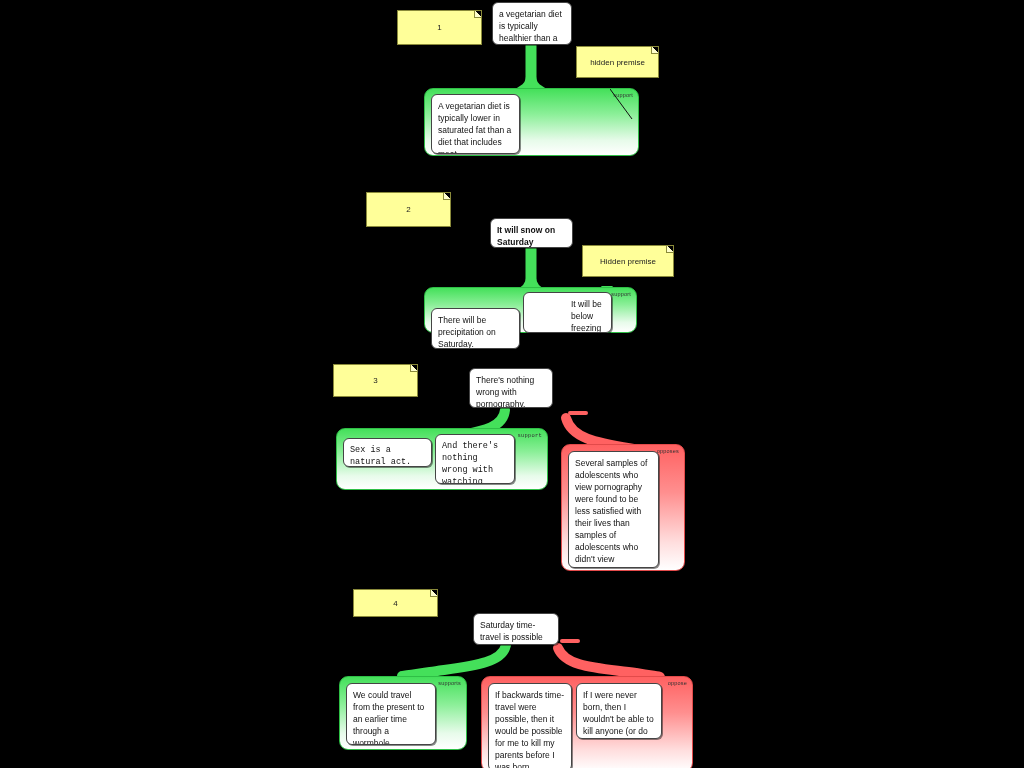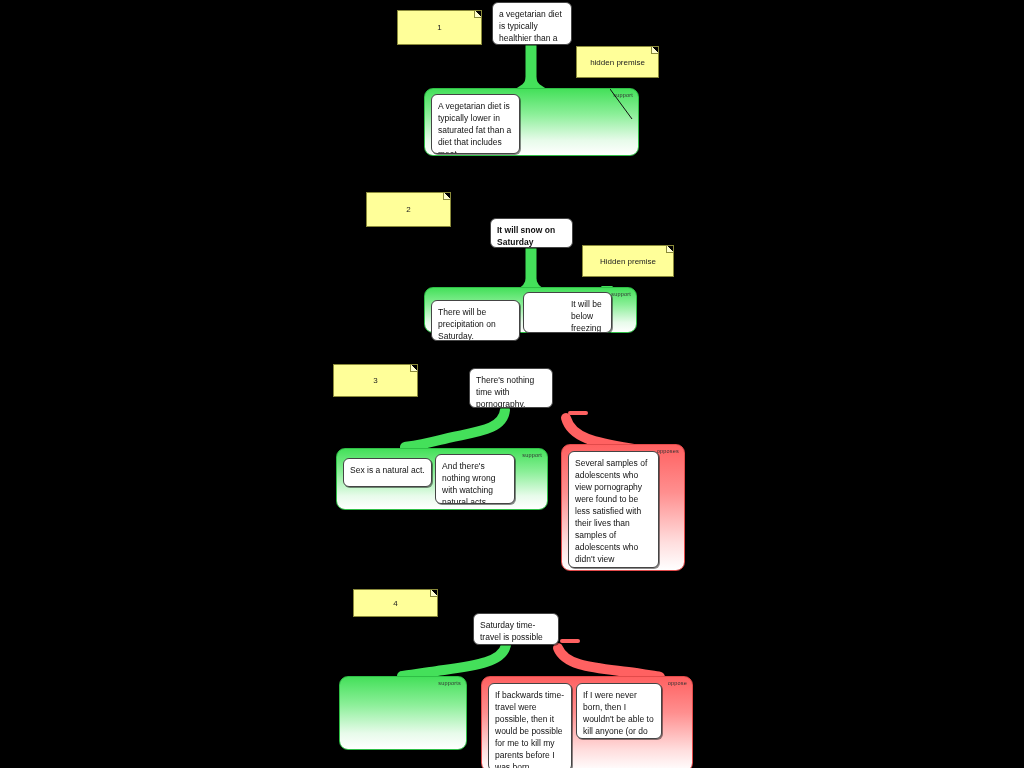--- a/index.html
+++ b/index.html
@@ -115,38 +115,38 @@
     <span>It will snow on Saturday</span>
   </div>
 
   <div class="sticky" style="left:582px;top:245px;width:92px;height:32px;">
     <span>Hidden premise</span>
     <span class="fold"></span>
   </div>
 
   <div class="group support" style="left:424px;top:287px;width:213px;height:46px;">
     <span class="glabel">support</span>
-    <div class="node" style="left:6px;top:12px;width:89px;height:41px;">
+    <div class="node" style="left:6px;top:20px;width:89px;height:41px;">
       <span>There will be precipitation on Saturday.</span>
     </div>
     <div class="node" style="left:98px;top:4px;width:89px;height:41px;padding-left:47px;">
       <span>It will be below freezing on Saturday</span>
     </div>
   </div>
 
   <div class="sticky" style="left:333px;top:364px;width:85px;height:33px;">
     <span>3</span>
     <span class="fold"></span>
   </div>
 
   <div class="node" style="left:469px;top:368px;width:84px;height:40px;">
-    <span>There's nothing time with pornography.</span>
+    <span>There's nothing wrong with pornography.</span>
   </div>
 
-  <div class="group support" style="left:336px;top:448px;width:212px;height:62px;">
+  <div class="group support" style="left:336px;top:428px;width:212px;height:62px;font-family:Liberation Mono, monospace;">
     <span class="glabel">support</span>
     <div class="node" style="left:6px;top:9px;width:89px;height:29px;">
       <span>Sex is a natural act.</span>
     </div>
     <div class="node" style="left:98px;top:5px;width:80px;height:50px;">
       <span>And there's nothing wrong with watching natural acts</span>
     </div>
   </div>
 
   <div class="group oppose" style="left:561px;top:444px;width:124px;height:127px;">
@@ -160,20 +160,23 @@
     <span>4</span>
     <span class="fold"></span>
   </div>
 
   <div class="node" style="left:473px;top:613px;width:86px;height:32px;">
     <span>Saturday time-travel is possible</span>
   </div>
 
   <div class="group support" style="left:339px;top:676px;width:128px;height:74px;">
     <span class="glabel">supports</span>
+    <div class="node" style="left:6px;top:6px;width:90px;height:62px;">
+      <span>We could travel from the present to an earlier time through a wormhole.</span>
+    </div>
   </div>
 
   <div class="group oppose" style="left:481px;top:676px;width:212px;height:96px;">
     <span class="glabel">oppose</span>
     <div class="node" style="left:6px;top:6px;width:84px;height:88px;">
       <span>If backwards time-travel were possible, then it would be possible for me to kill my parents before I was born.</span>
     </div>
     <div class="node" style="left:94px;top:6px;width:86px;height:56px;">
       <span>If I were never born, then I wouldn't be able to kill anyone (or do anything else).</span>
     </div>

